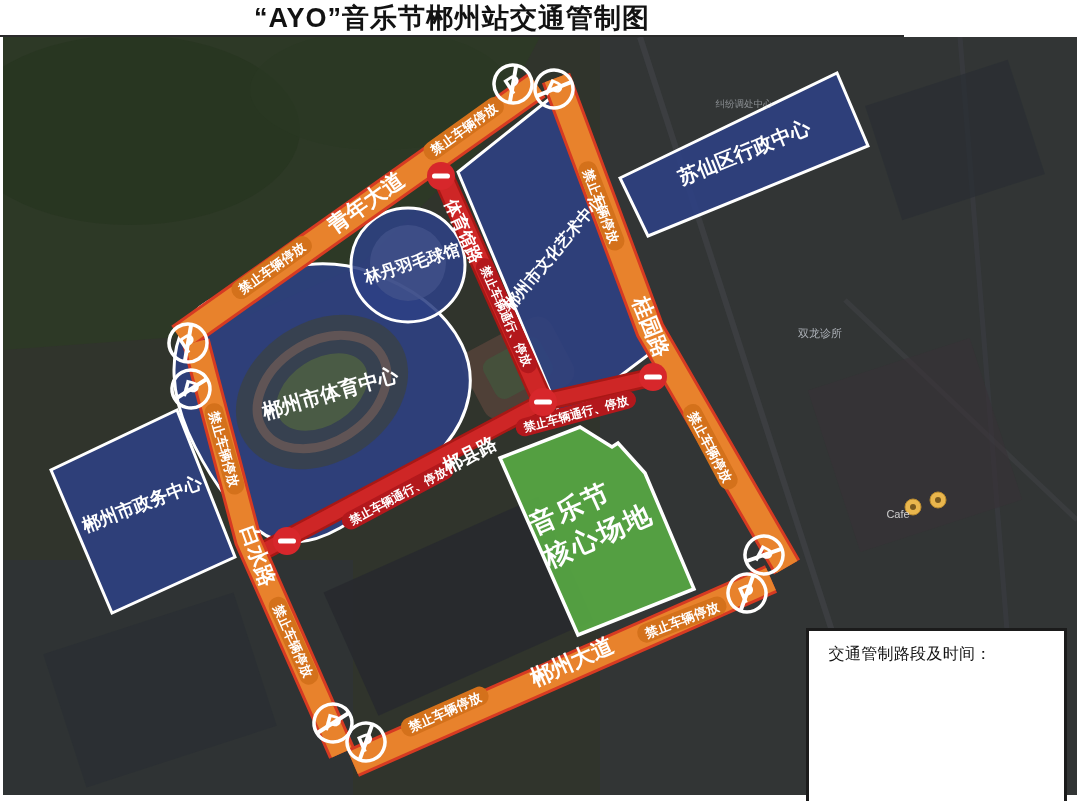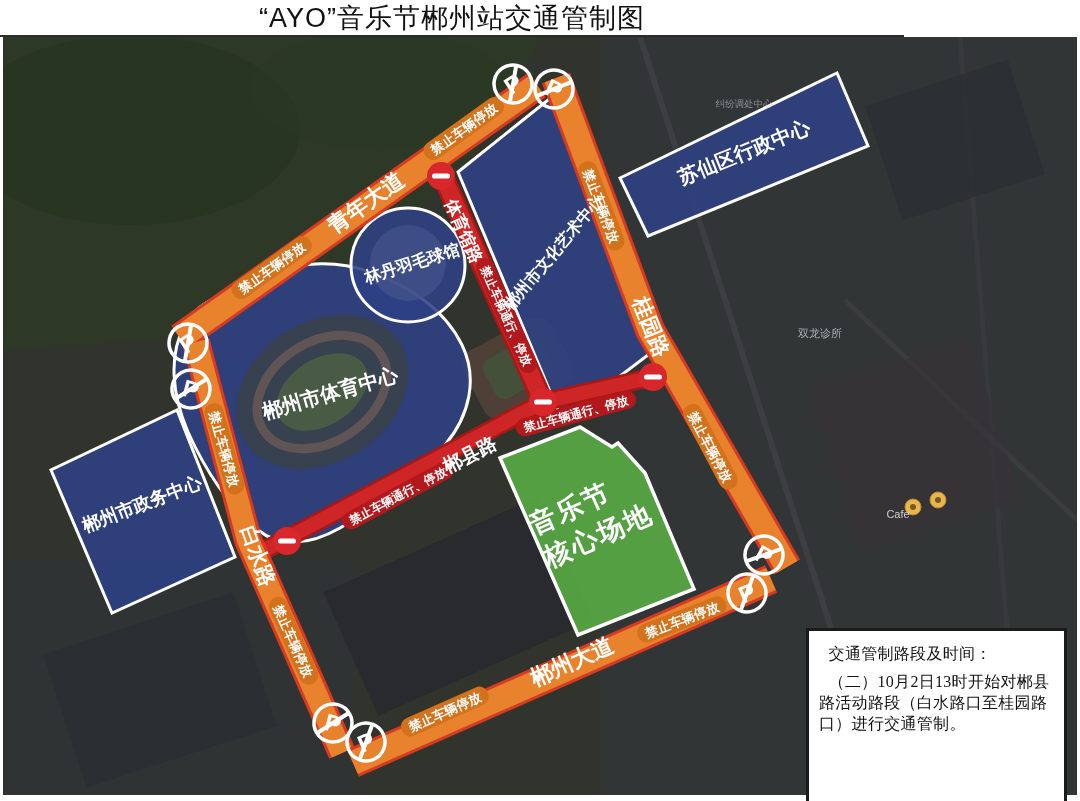--- a/index.html
+++ b/index.html
@@ -1,20 +1,20 @@
 <!DOCTYPE html>
 <html><head>
 <meta charset="utf-8">
 <style>
   html,body{margin:0;padding:0;background:#888;}
   .page{position:relative;width:1080px;height:801px;background:#ffffff;overflow:hidden;
         font-family:"Liberation Sans",sans-serif;}
   .title-bar{position:absolute;top:0;left:0;width:904px;height:35px;background:#ffffff;
         border-bottom:2px solid #2b2b2b;display:flex;align-items:center;justify-content:center;
-        font-size:27px;font-weight:normal;color:#121212;letter-spacing:1px;}
+        font-size:27px;font-weight:bold;color:#121212;letter-spacing:1px;}
   svg.map{position:absolute;top:37px;left:3px;display:block;}
   .notice-box{position:absolute;left:806px;top:628px;width:261px;height:196px;box-sizing:border-box;
         background:#ffffff;border:3px solid #1b1b1b;padding:5px 10px 4px 10px;
         font-family:"Liberation Serif",serif;font-size:16px;color:#121212;}
   .notice-box p{margin:7px 0 0 0;line-height:1.32;text-indent:0.6em;letter-spacing:0.3px;}
   .road-name{fill:#ffffff;font-weight:bold;}
   .pill-text{fill:#ffffff;font-weight:bold;}
   .area-label{fill:#ffffff;font-weight:bold;}
   text{font-family:"Liberation Sans",sans-serif;}
 </style>
@@ -231,16 +231,15 @@
       <circle cx="913" cy="507" r="8" fill="#e9b64d" stroke="#b98a2e" stroke-width="1"></circle>
       <circle cx="913" cy="507" r="3" fill="#7a5a1f"></circle>
       <circle cx="938" cy="500" r="8" fill="#e9b64d" stroke="#b98a2e" stroke-width="1"></circle>
       <circle cx="938" cy="500" r="3" fill="#7a5a1f"></circle>
       <text x="898" y="518" font-size="11" fill="#e6e6e6" opacity="0.85" text-anchor="middle">Cafe</text>
     </g>
   </svg>
 
   <div class="notice-box">
     <p>交通管制路段及时间：</p>
-    <p>（二）10月2日13时开始对郴县路活动路段（白水路口至桂园路口）进行交通管制。</p>
   </div>
 
 </div>
 
 </body></html>

